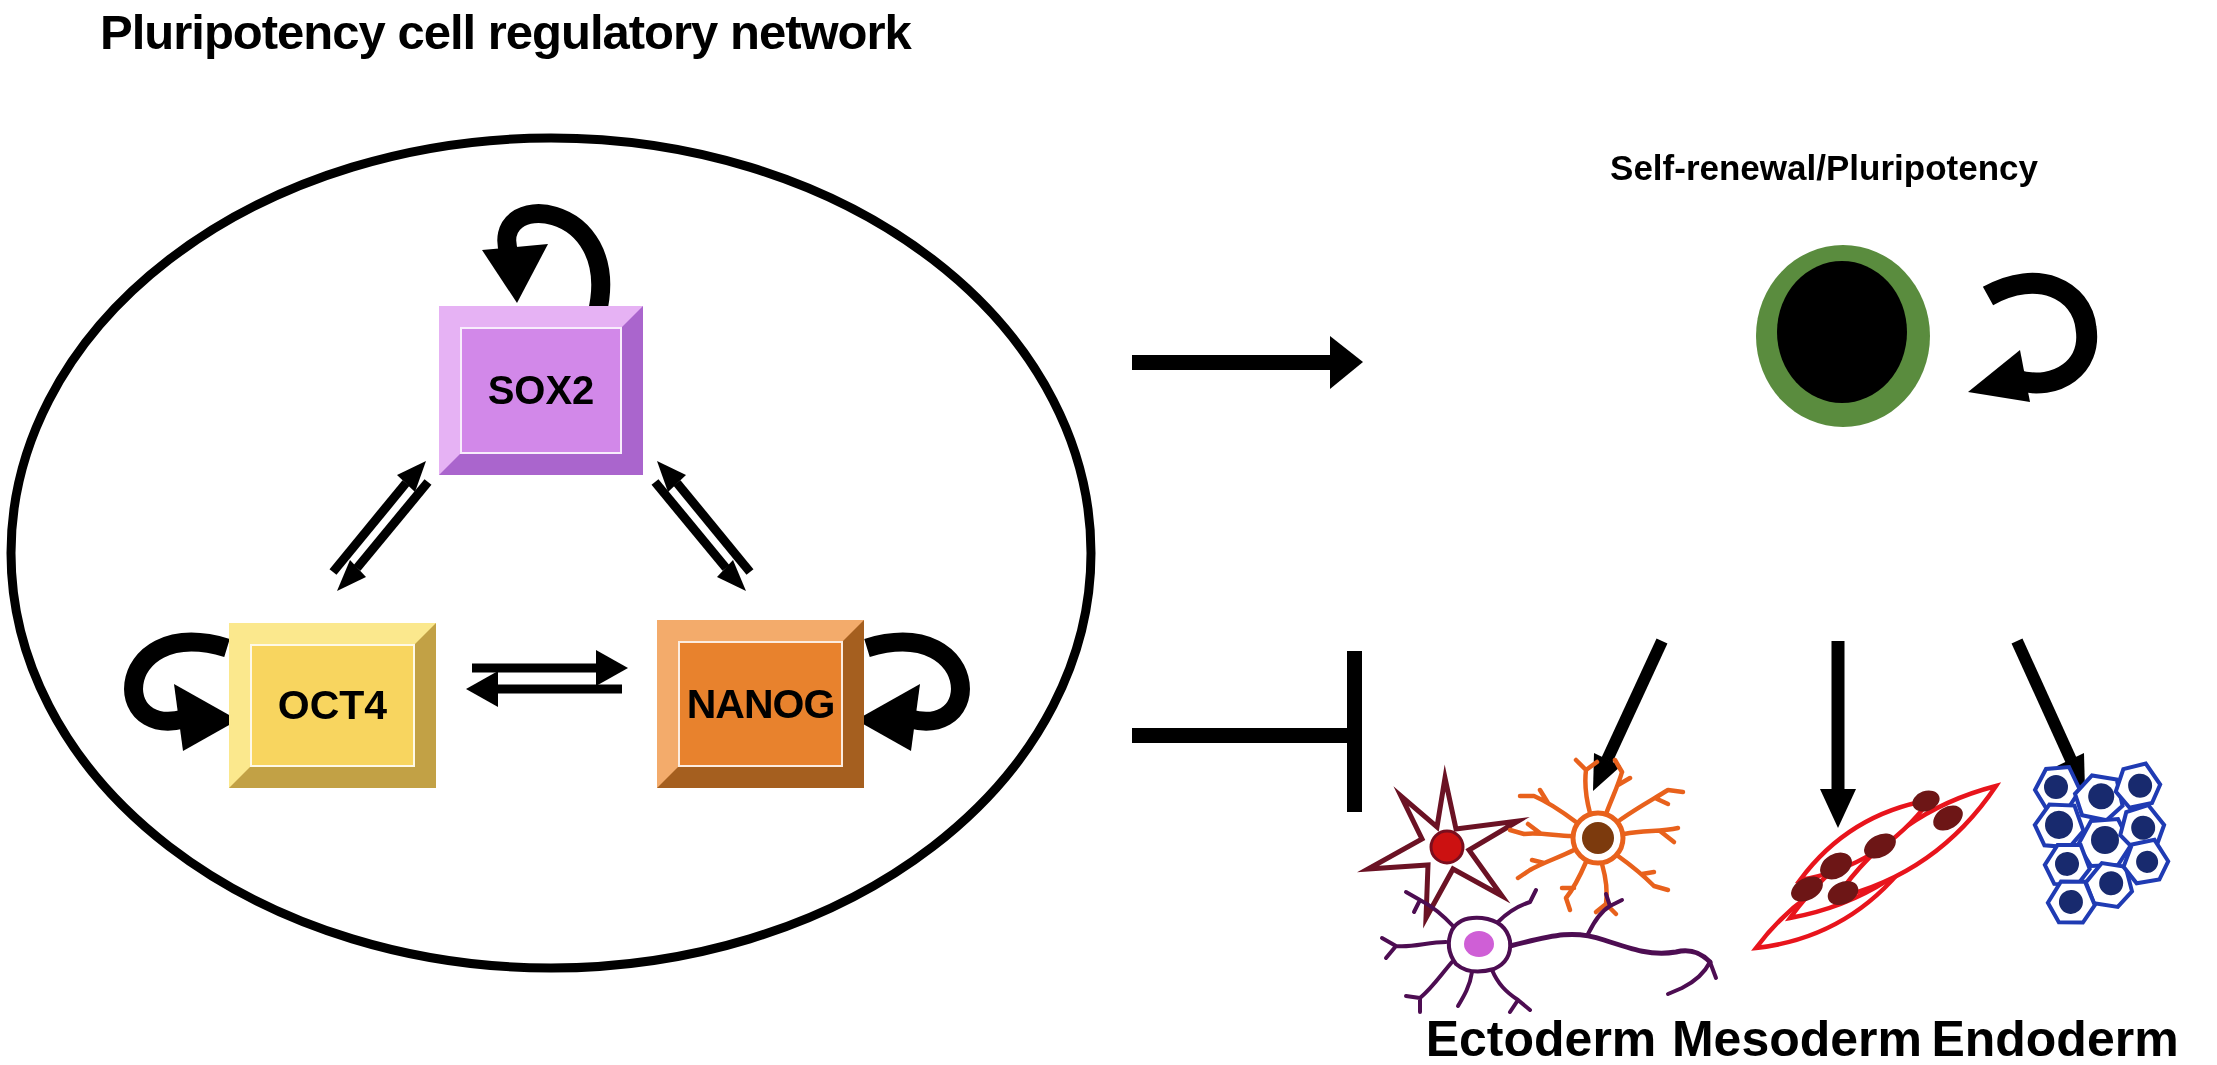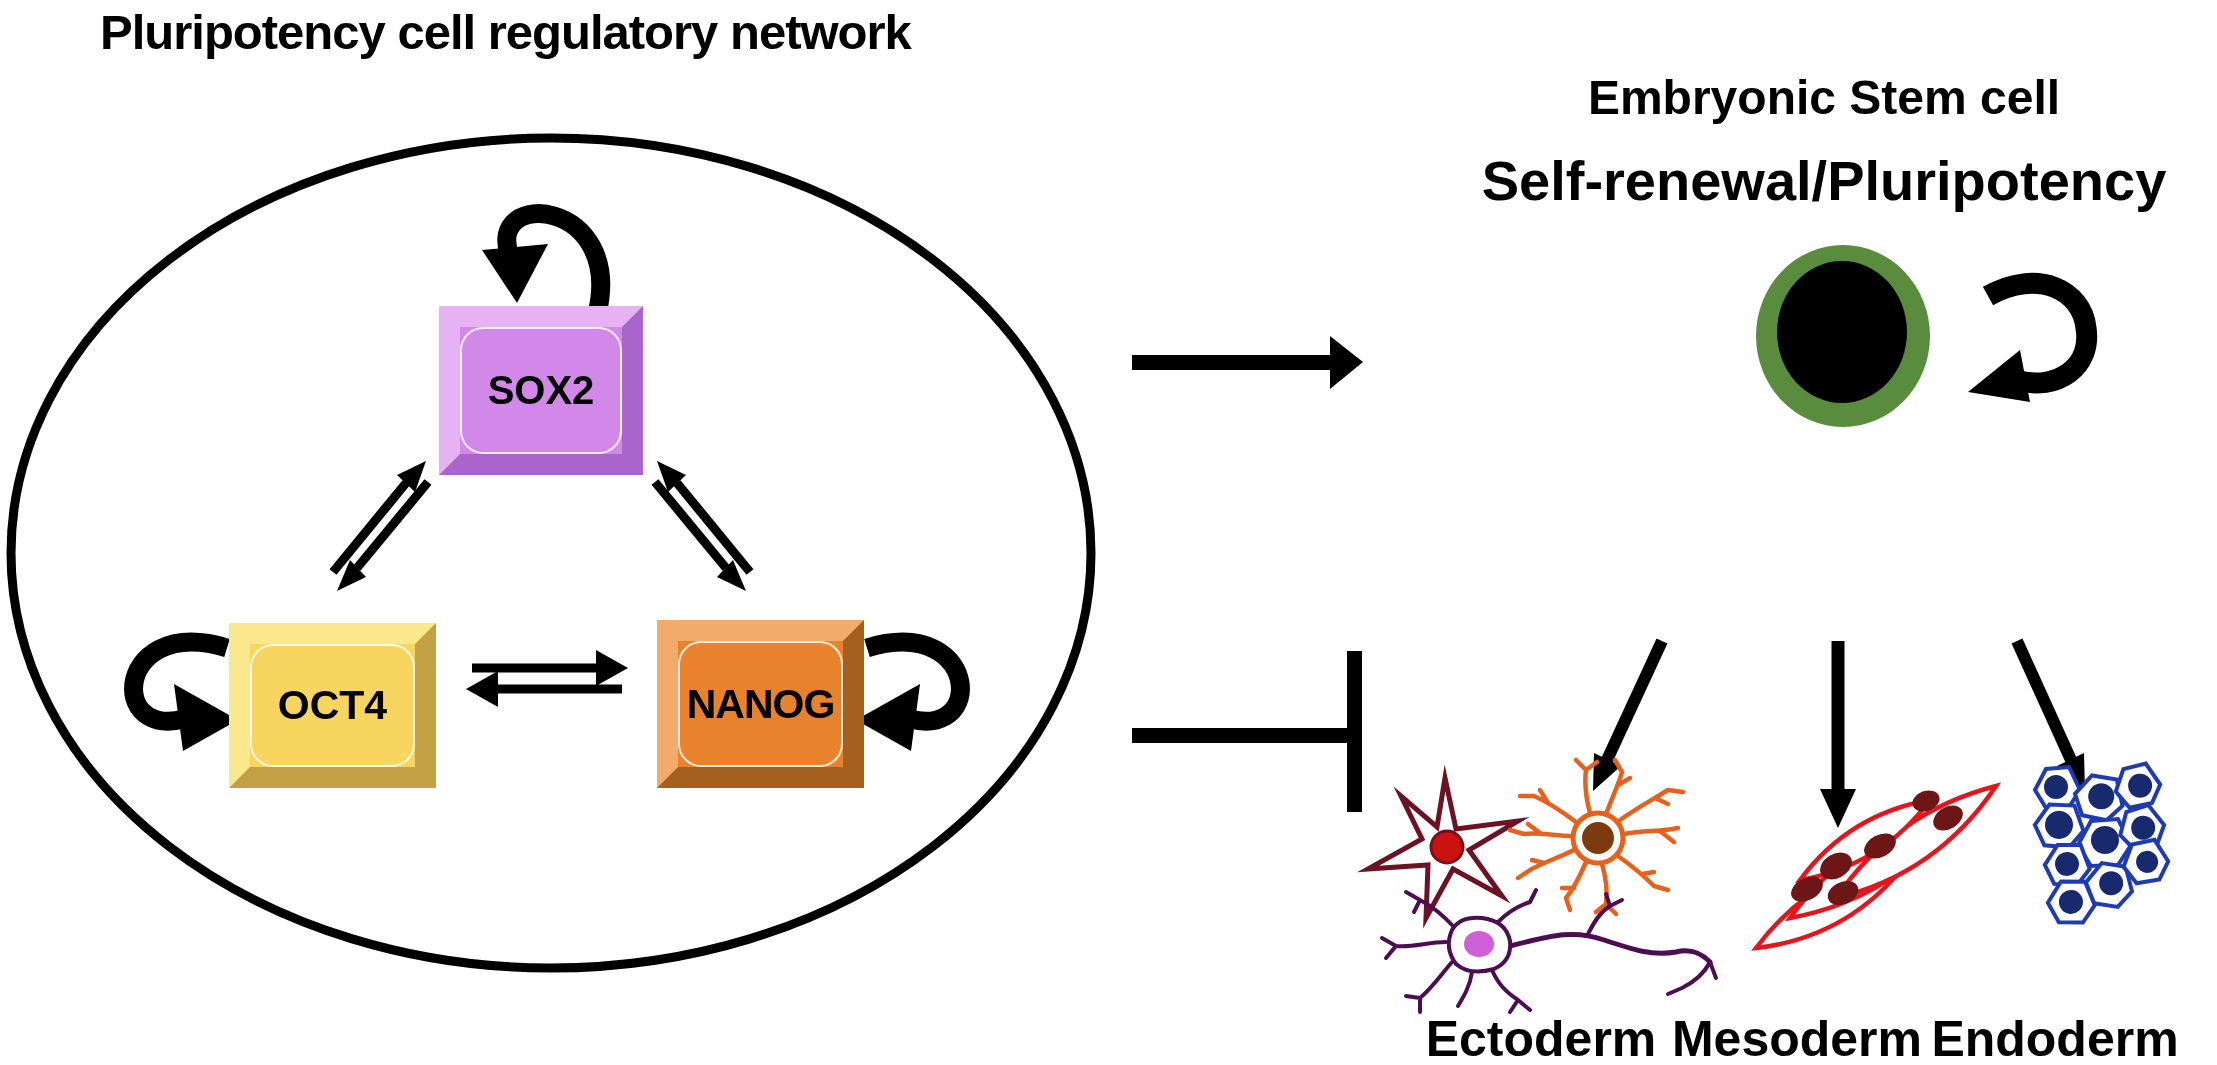--- a/index.html
+++ b/index.html
@@ -2,28 +2,28 @@
 <html style="--ink: #000000; --sox2-fill: #d288e9; --sox2-light: #e6b2f4; --sox2-dark: #aa65cd; --oct4-fill: #f8d55f; --oct4-light: #fbe88d; --oct4-dark: #c2a145; --nanog-fill: #e8822d; --nanog-light: #f3ab6b; --nanog-dark: #a55f1f; --stem-ring: #5a8c3e; --ecto-outline: #6b1224; --ecto-nucleus: #cc1111; --glia: #e8611c; --glia-nucleus: #7c3a0d; --neuron: #4d0d52; --neuron-nucleus: #cf5fd6; --meso: #e8141c; --meso-nucleus: #6d1616; --endo: #1f3bb3; --endo-nucleus: #182a6e;"><head>
 <meta charset="utf-8">
 <style>
   html,body{margin:0;padding:0;background:#fff;}
   #stage{position:relative;width:2217px;height:1065px;background:#ffffff;overflow:hidden;
          font-family:"Liberation Sans",sans-serif;}
   #art{position:absolute;left:0;top:0;z-index:1;}
   .label{position:absolute;z-index:3;font-weight:bold;color:#000;white-space:nowrap;}
   .title{left:100px;top:4px;font-size:49px;letter-spacing:-1px;}
   .esc-line1{left:1824px;top:70px;transform:translateX(-50%);font-size:48px;}
-  .esc-line2{left:1824px;top:148px;transform:translateX(-50%);font-size:56px;}
+  .esc-line2{left:1824px;top:148px;transform:translateX(-50%);font-size:35px;}
   .diff{left:1841px;top:552px;transform:translateX(-50%);font-size:47px;}
   .germ{top:1010px;transform:translateX(-50%);font-size:50px;}
   .germ.ecto{left:1541px;} .germ.meso{left:1797px;} .germ.endo{left:2055px;}
 
   .gene-box{position:absolute;z-index:2;border-style:solid;border-width:21px;box-sizing:border-box;}
   .gene-face{position:absolute;inset:0;display:flex;align-items:center;justify-content:center;
-             font-weight:bold;color:#000;box-shadow:inset 0 0 0 2px rgba(255,255,255,.85);border-radius:23px;}
+             font-weight:bold;color:#000;box-shadow:inset 0 0 0 2px rgba(255,255,255,.85);}
   .box-sox2{left:439px;top:306px;width:204px;height:169px;background:var(--sox2-fill);
             border-color:var(--sox2-light) var(--sox2-dark) var(--sox2-dark) var(--sox2-light);}
   .box-sox2 .gene-face{font-size:40px;}
   .box-oct4{left:229px;top:623px;width:207px;height:165px;background:var(--oct4-fill);
             border-color:var(--oct4-light) var(--oct4-dark) var(--oct4-dark) var(--oct4-light);text-align:right;}
   .box-oct4 .gene-face{font-size:41px;}
   .box-nanog{left:657px;top:620px;width:207px;height:168px;background:var(--nanog-fill);
             border-color:var(--nanog-light) var(--nanog-dark) var(--nanog-dark) var(--nanog-light);}
   .box-nanog .gene-face{font-size:41px;letter-spacing:-1px;}
 
@@ -214,19 +214,18 @@
     <div class="gene-face">SOX2</div>
   </div>
   <div class="gene-box box-oct4">
     <div class="gene-face">OCT4</div>
   </div>
   <div class="gene-box box-nanog">
     <div class="gene-face">NANOG</div>
   </div>
 
   <div class="label title">Pluripotency cell regulatory network</div>
-  <div class="label esc-line1">Embryonic Stem cell</div>
   <div class="label esc-line2">Self-renewal/Pluripotency</div>
   <div class="label germ ecto">Ectoderm</div>
   <div class="label germ meso">Mesoderm</div>
   <div class="label germ endo">Endoderm</div>
 
 </div>
 
 </body></html>

